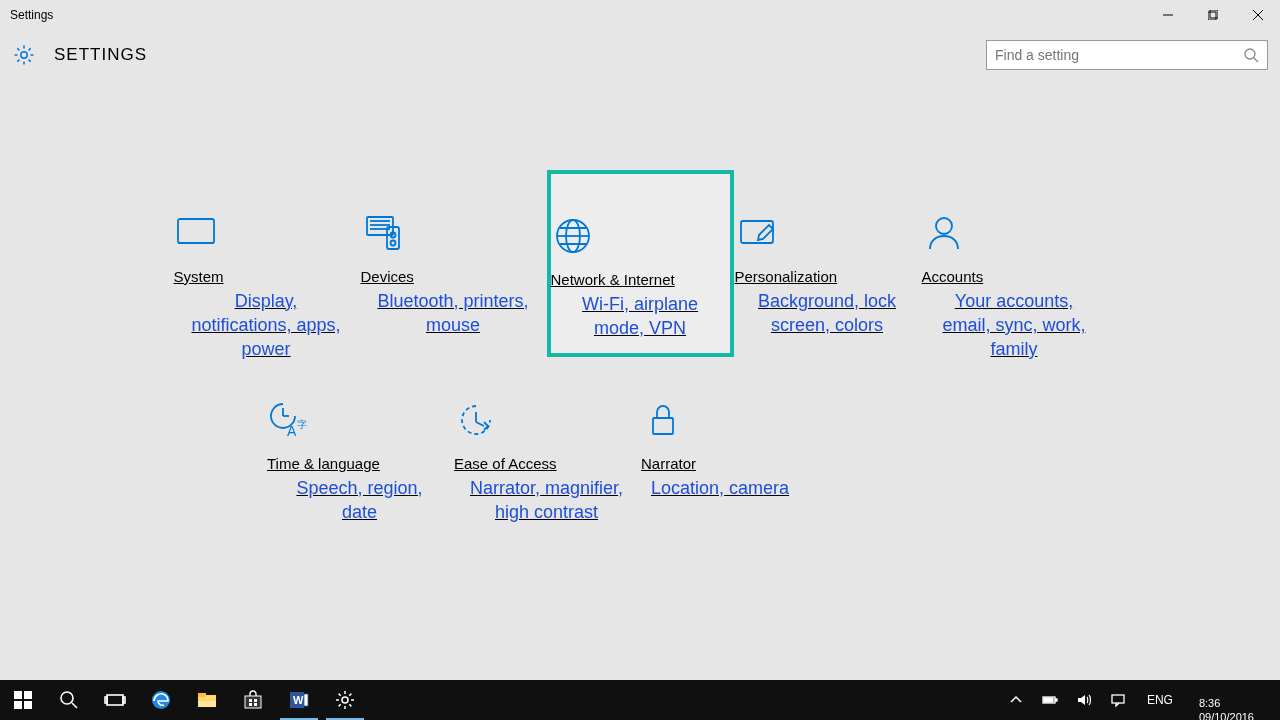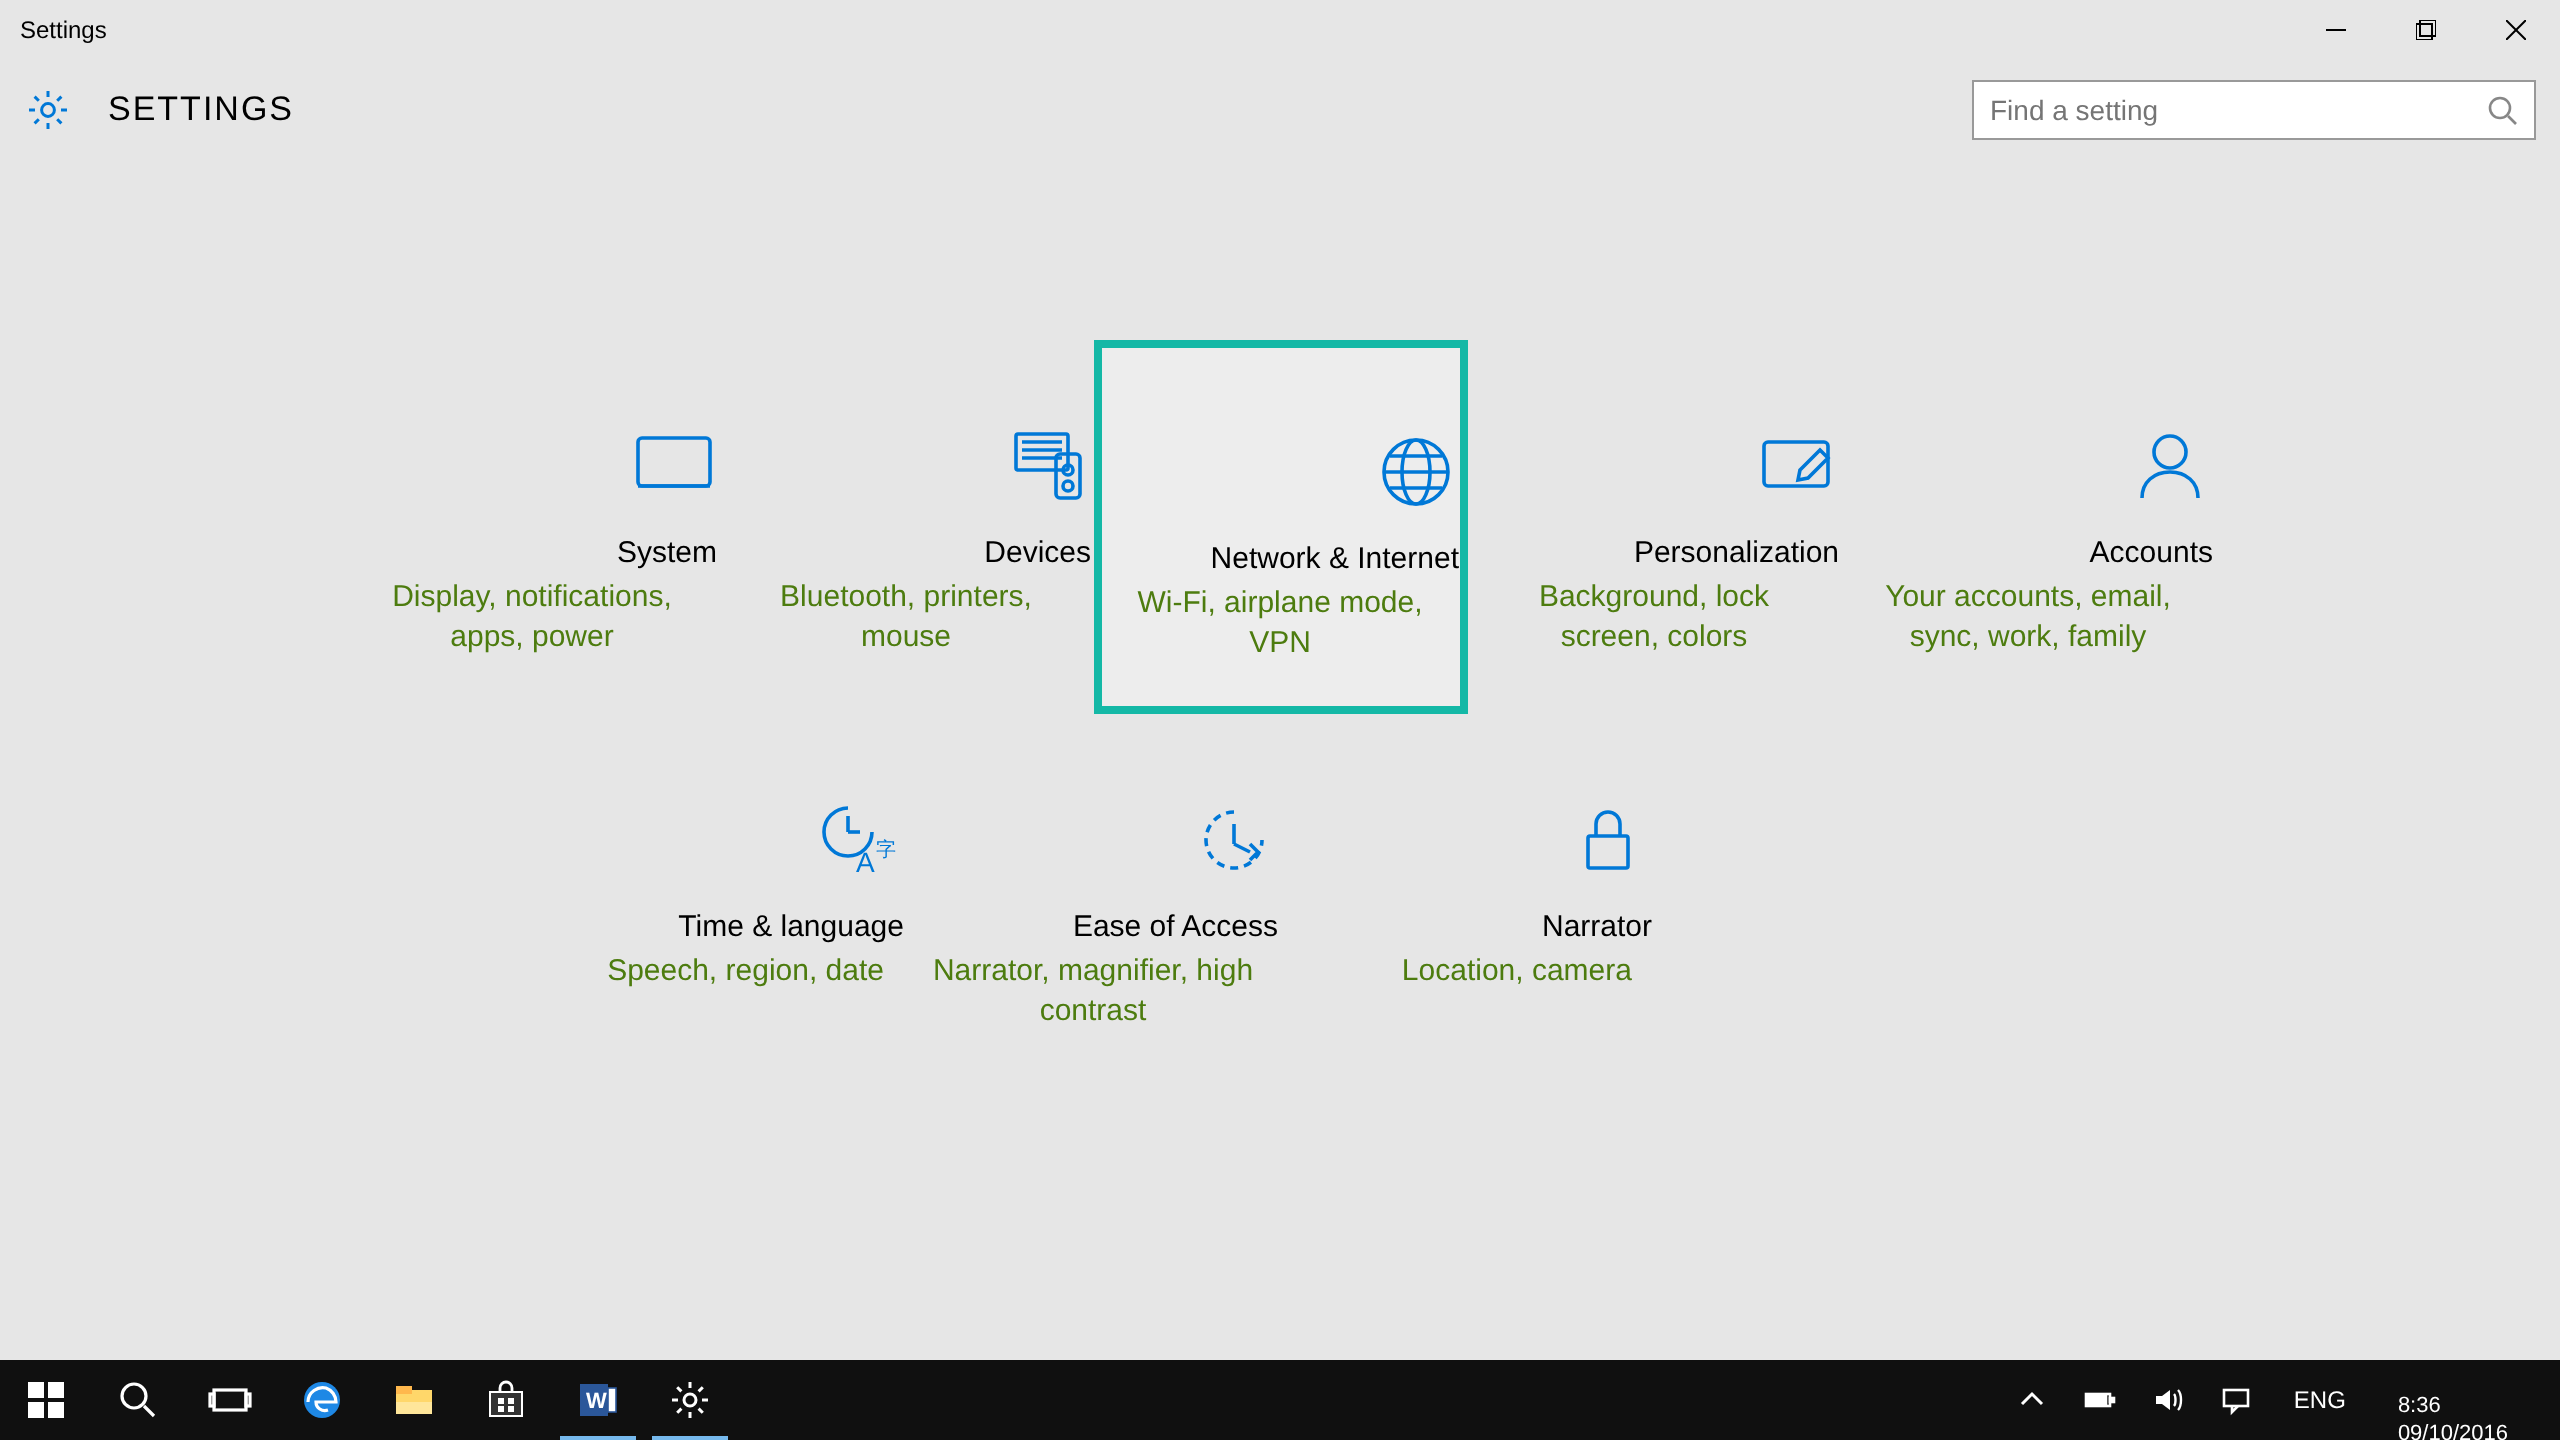--- a/index.html
+++ b/index.html
@@ -13,26 +13,26 @@
 .header { height: 50px; display: flex; align-items: center; padding: 0 12px; }
 .gear { width: 24px; height: 24px; margin-right: 18px; }
 .page-title { font-size: 17px; font-weight: 400; letter-spacing: 1px; color: #000; }
 .header .spacer { flex: 1; }
 .searchbox { width: 282px; height: 30px; border: 1px solid #999; background: #fff; display: flex; align-items: center; padding: 0 8px; margin-right: 0; }
 .searchbox input { flex: 1; border: none; outline: none; font-size: 14px; color: #666; background: transparent; }
 .searchbox .sicon { width: 16px; height: 16px; opacity: 0.7; }
 
 .grid-area { position: absolute; top: 170px; left: 0; right: 0; display: flex; flex-direction: column; align-items: center; }
 .row { display: flex; justify-content: center; }
-.tile { width: 187px; height: 187px; display: flex; flex-direction: column; align-items: flex-end; justify-content: flex-start; padding-top: 40px; cursor: default; border: 1px solid transparent; }
+.tile { width: 187px; height: 187px; display: flex; flex-direction: column; align-items: flex-start; justify-content: flex-start; padding-top: 40px; cursor: default; border: 1px solid transparent; text-decoration: underline; }
 .tile.hover { border: 4px solid #14b8a6; background: rgba(255,255,255,0.3); }
 .tile .ticon { width: 44px; height: 44px; margin-bottom: 12px; display: flex; align-items: center; justify-content: center; }
 .tile .ticon svg { width: 44px; height: 44px; }
 .tile .tlabel { font-size: 15px; color: #000; text-align: center; line-height: 1.3; }
-.tile .tdesc { font-size: 15px; color: #4d7c0f; text-align: center; line-height: 1.35; padding: 0 10px; margin-top: 2px; }
+.tile .tdesc { font-size: 18px; color: #1d4ed8; text-align: center; line-height: 1.35; padding: 0 10px; margin-top: 2px; }
 
 .taskbar { position: absolute; bottom: 0; left: 0; right: 0; height: 40px; background: #101010; display: flex; align-items: stretch; color: #fff; }
 .tb-item { width: 46px; display: flex; align-items: center; justify-content: center; position: relative; }
 .tb-item.active::after { content: ""; position: absolute; bottom: 0; left: 4px; right: 4px; height: 2px; background: #76b9ed; }
 .tb-item svg { width: 22px; height: 22px; }
 .tb-right { margin-left: auto; display: flex; align-items: center; gap: 12px; }
 .tb-sicon { width: 22px; height: 40px; display: flex; align-items: center; justify-content: center; }
 .tb-sicon svg { width: 16px; height: 16px; }
 .tb-lang { font-size: 12px; padding: 0 6px; display: flex; align-items: center; }
 .tb-clock { font-size: 11px; line-height: 1.2; text-align: left; padding: 0 8px; display: flex; flex-direction: column; justify-content: center; margin-top: 21px; }

